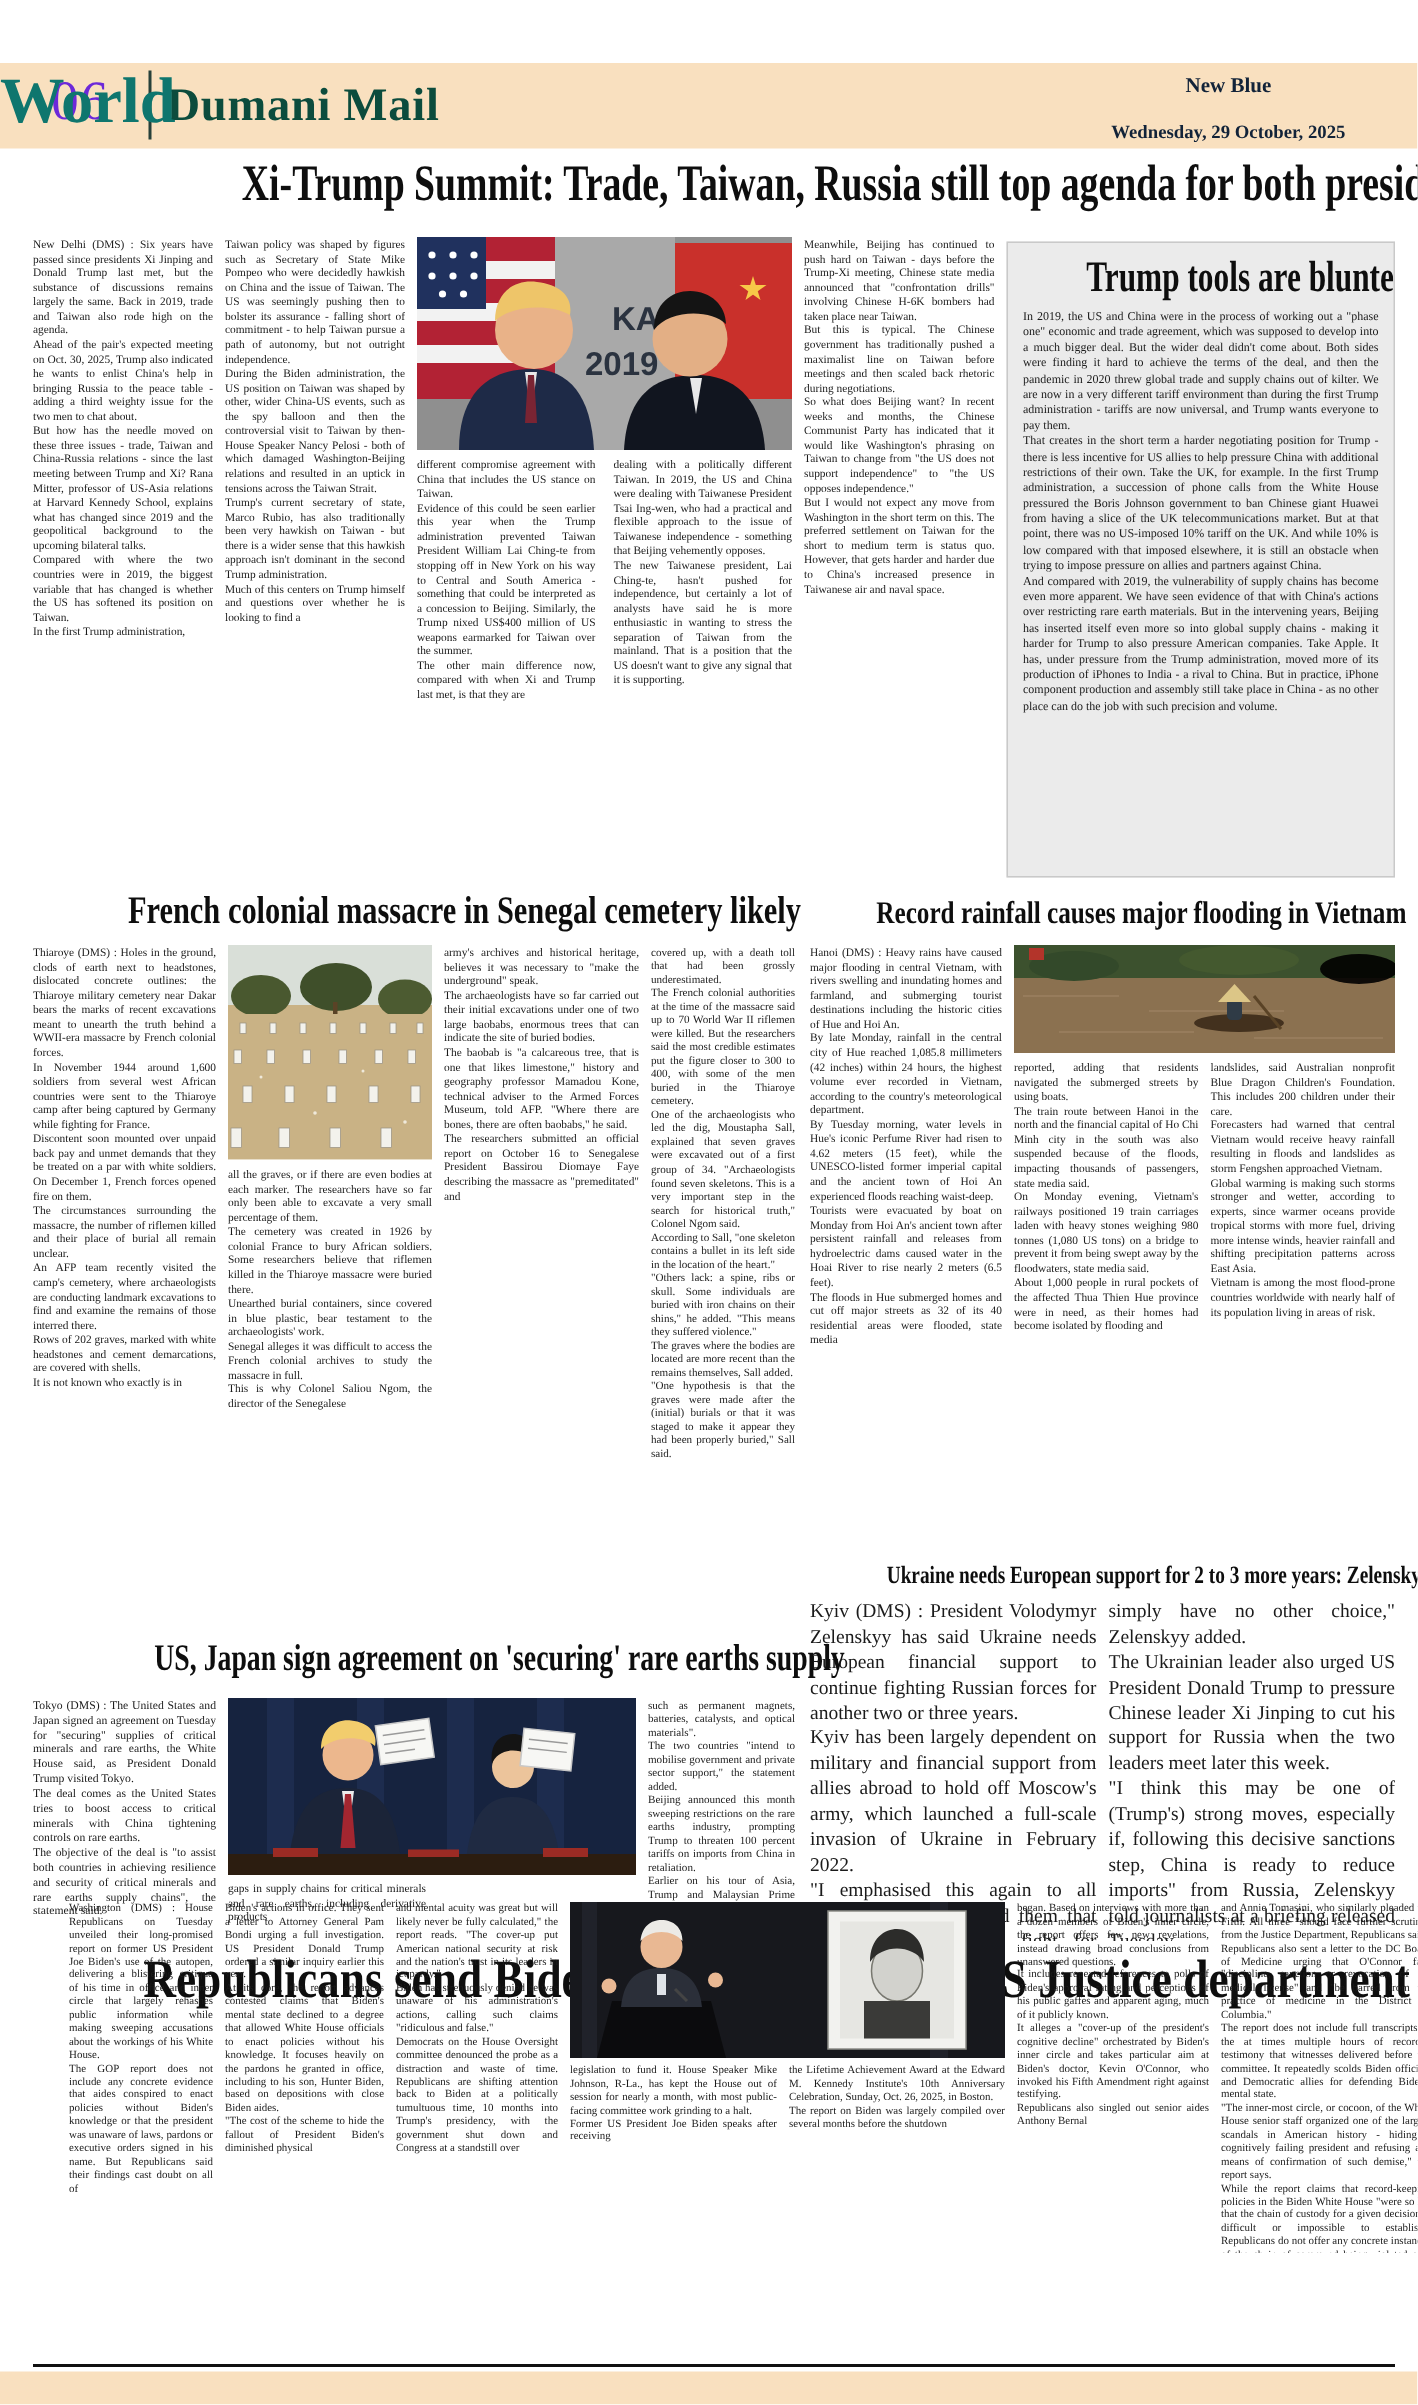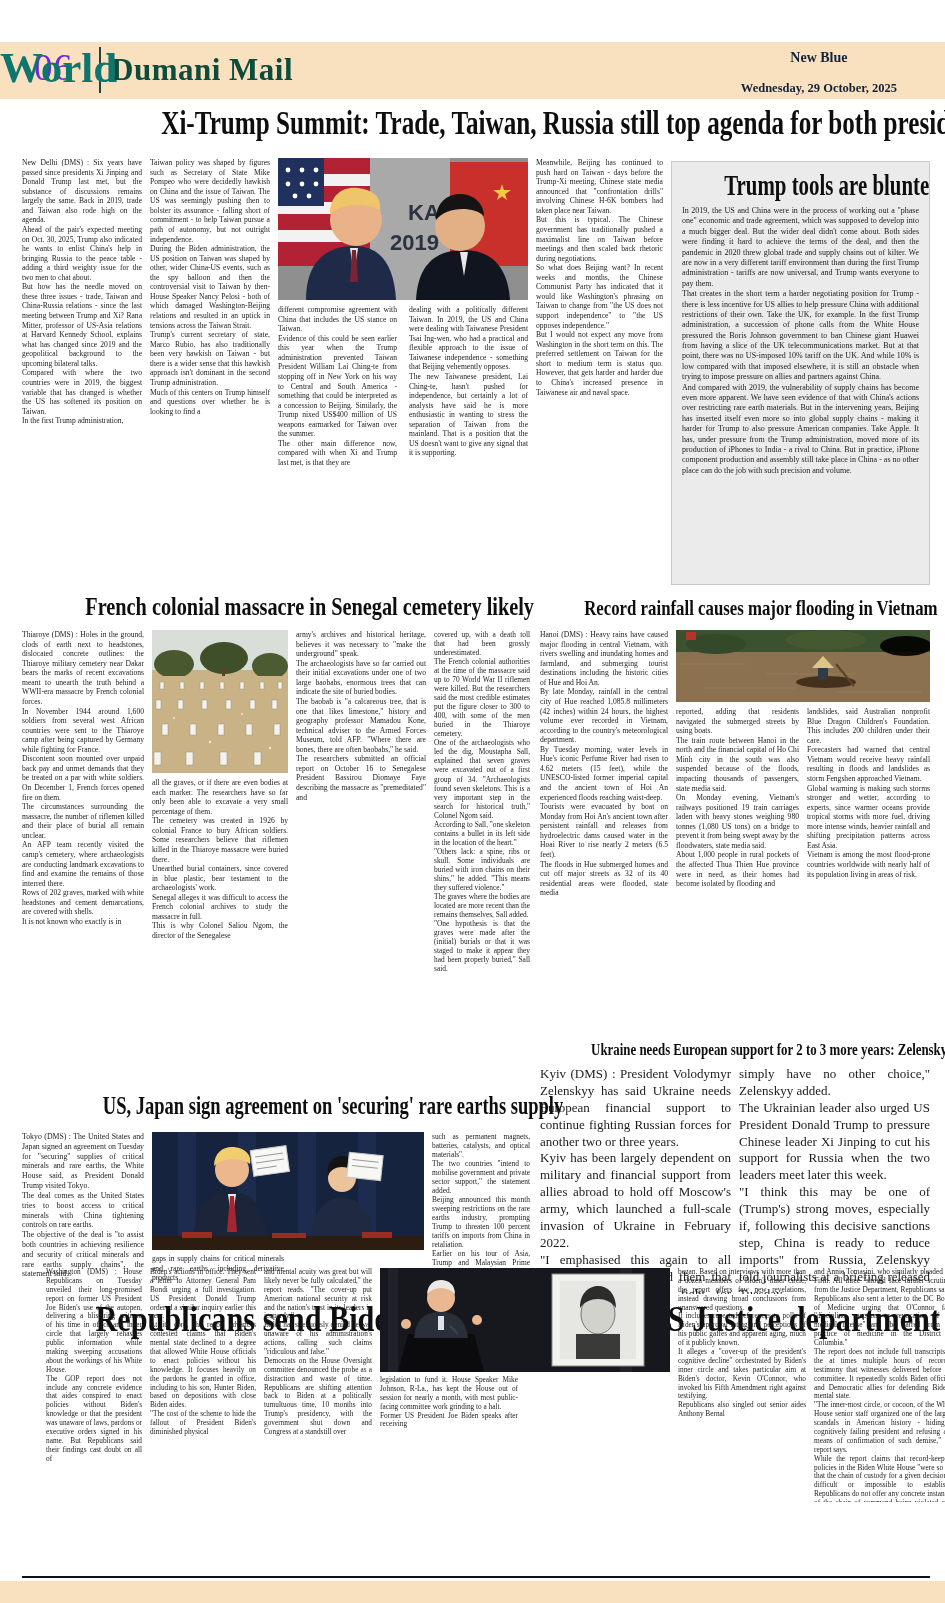--- a/index.html
+++ b/index.html
@@ -375,20 +375,22 @@
         <circle cx="61" cy="30" r="14" fill="#e9b893"></circle>
         <path d="M47,26 C48,16 54,12 61,12 C69,12 75,17 75,26 C68,18 54,18 47,26 Z" fill="#eceae6"></path>
         <circle cx="26" cy="56" r="5" fill="#e9b893"></circle>
         <circle cx="97" cy="52" r="5" fill="#e9b893"></circle>
         <rect x="58" y="48" width="6" height="14" fill="#dfe3e8"></rect>
         <line x1="70" y1="58" x2="78" y2="66" stroke="#444" stroke-width="2"></line>
       </svg>
       <div class="bd-lower">
         <div class="col body-text bd-c4">legislation to fund it. House Speaker Mike Johnson, R-La., has kept the House out of session for nearly a month, with most public-facing committee work grinding to a halt.
 Former US President Joe Biden speaks after receiving</div>
+        <div class="col body-text bd-c5">the Lifetime Achievement Award at the Edward M. Kennedy Institute's 10th Anniversary Celebration, Sunday, Oct. 26, 2025, in Boston.
+The report on Biden was largely compiled over several months before the shutdown</div>
       </div>
     </div>
     <div class="col body-text bd-c6">began. Based on interviews with more than a dozen members of Biden's inner circle, the report offers few new revelations, instead drawing broad conclusions from unanswered questions.
 It includes repeated references to polls of Biden's approval rating and perceptions of his public gaffes and apparent aging, much of it publicly known.
 It alleges a "cover-up of the president's cognitive decline" orchestrated by Biden's inner circle and takes particular aim at Biden's doctor, Kevin O'Connor, who invoked his Fifth Amendment right against testifying.
 Republicans also singled out senior aides Anthony Bernal</div>
     <div class="col body-text bd-c7">and Annie Tomasini, who similarly pleaded the Fifth. All three "should face further scrutiny" from the Justice Department, Republicans said.
 Republicans also sent a letter to the DC Board of Medicine urging that O'Connor face "discipline, sanction or revocation of his medical license" and "be barred from the practice of medicine in the District of Columbia."
 The report does not include full transcripts of the at times multiple hours of recorded testimony that witnesses delivered before the committee. It repeatedly scolds Biden officials and Democratic allies for defending Biden's mental state.
 "The inner-most circle, or cocoon, of the White House senior staff organized one of the largest scandals in American history - hiding a cognitively failing president and refusing any means of confirmation of such demise," the report says.

